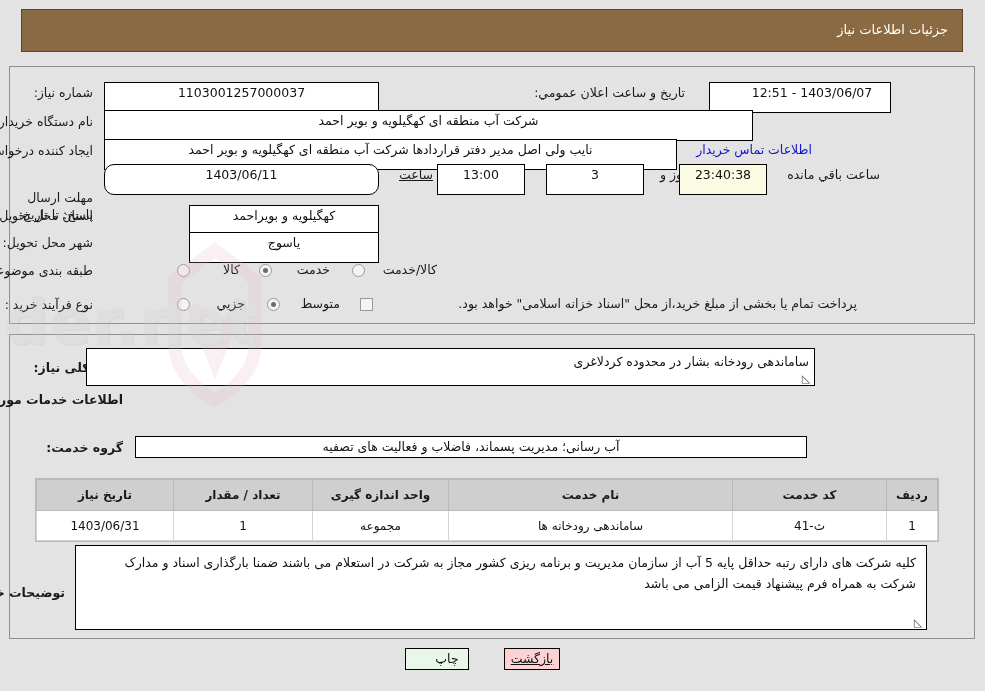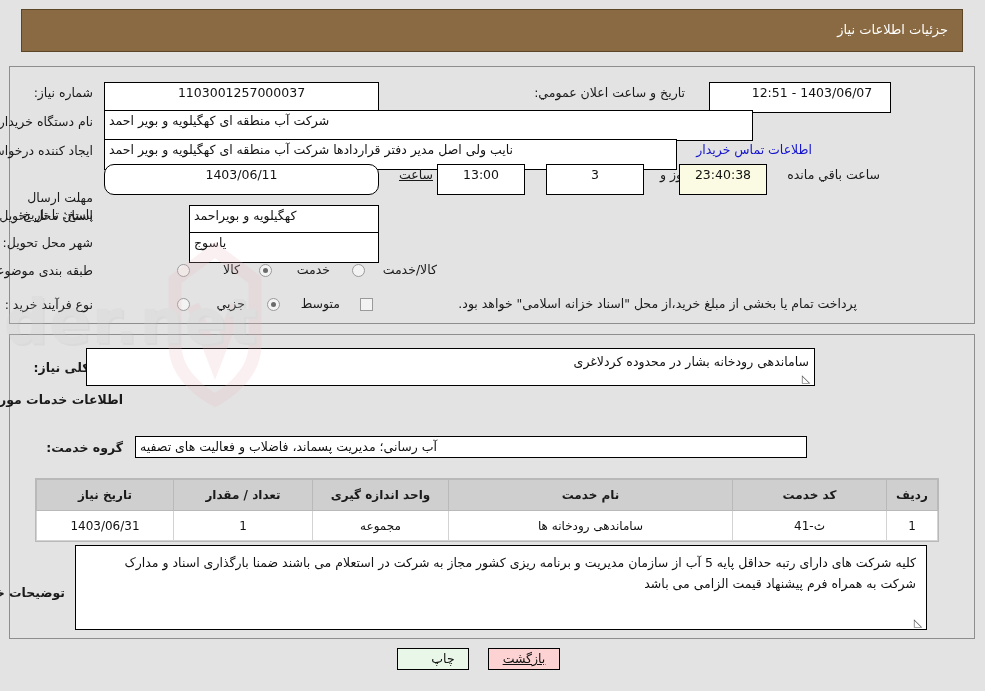--- a/index.html
+++ b/index.html
@@ -78,21 +78,21 @@
     border: 1px solid #000000;
     font-size: 12.5px;
     color: #111;
     line-height: 19px;
     height: 31px;
     padding: 0 4px;
     overflow: hidden;
     white-space: nowrap;
   }
   .fld.center { text-align: center; }
-  .fld.right  { text-align: left; }
+  .fld.right  { text-align: center; }
   .fld.yellow { background: #fbfbe3; }
 
   
   .link {
     position: absolute;
     font-size: 12.5px;
     color: #1414cf;
     white-space: nowrap;
     cursor: pointer;
   }
@@ -300,16 +300,16 @@
       </tbody>
     </table>
   </div>
 
   <div class="lbl bold" style="right:920px; top:585px;">توضیحات خریدار:</div>
   <div class="ta" style="right:58px; top:545px; width:852px; height:85px; line-height:21px; padding:6px 10px;">
     <span>کلیه شرکت های دارای  رتبه حداقل پایه 5 آب از سازمان مدیریت و برنامه ریزی کشور مجاز به شرکت در استعلام می باشند ضمنا بارگذاری اسناد و مدارک شرکت به همراه فرم پیشنهاد قیمت الزامی می باشد</span>
     <span class="grip">◿</span>
   </div>
 
-  <div class="btn btn-print" style="right:516px; top:648px; width:72px;padding-left:20px;">چاپ</div>
-  <div class="btn btn-back" style="right:425px; top:648px; width:72px;text-decoration:underline;">بازگشت</div>
+  <div class="btn btn-print" style="right:516px; top:648px; width:64px;padding-left:20px;">چاپ</div>
+  <div class="btn btn-back" style="right:425px; top:648px; width:56px;text-decoration:underline;">بازگشت</div>
 
 </div>
 
 </body></html>

